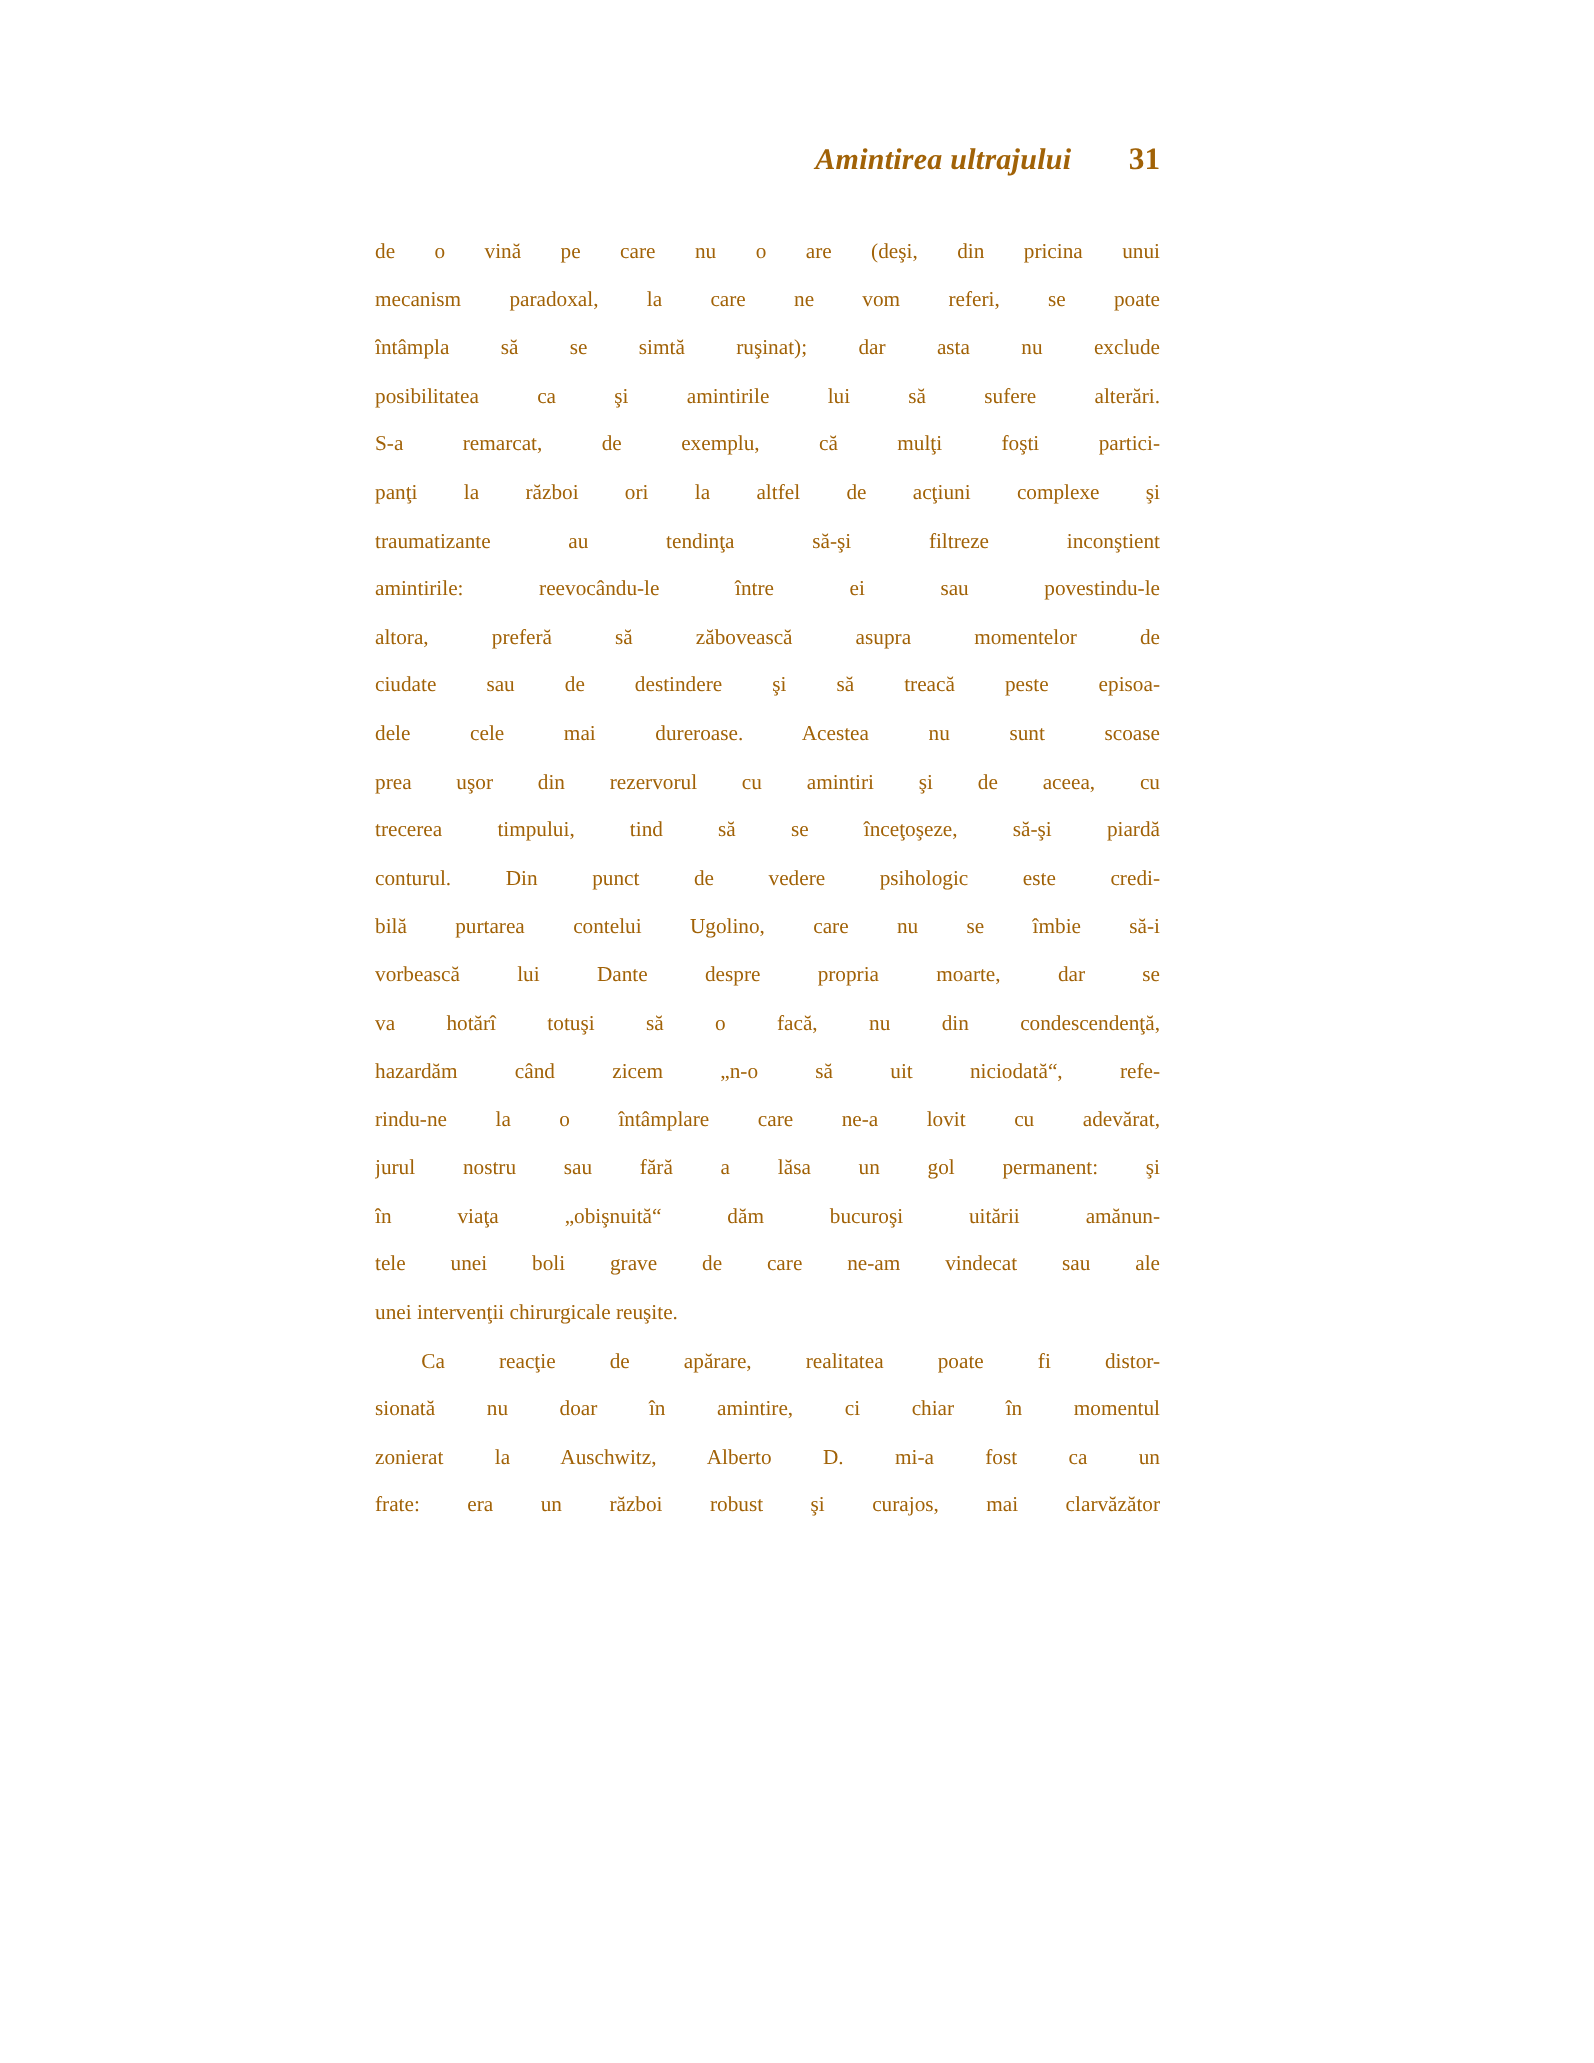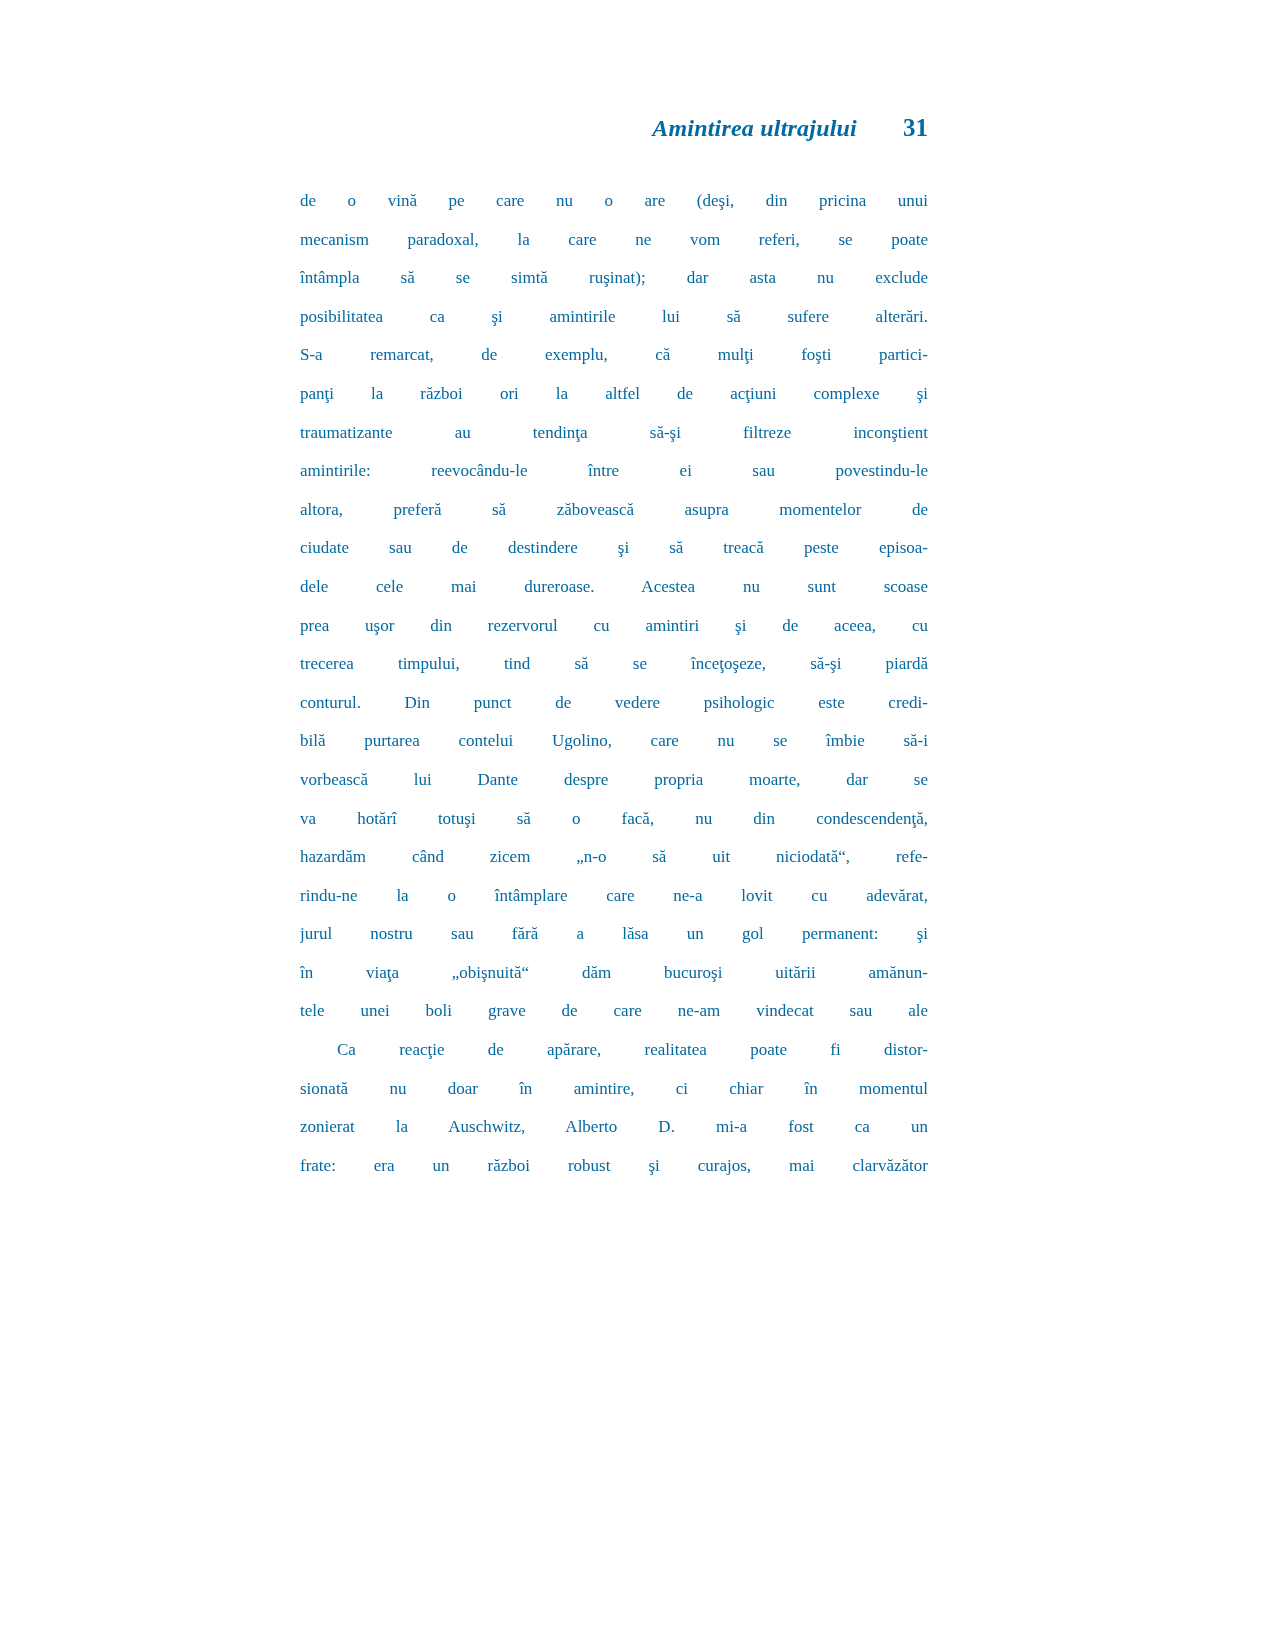--- a/index.html
+++ b/index.html
@@ -6,21 +6,21 @@
     margin: 0;
     padding: 0;
     background: #ffffff;
   }
   .page {
     position: relative;
     width: 1275px;
     height: 1650px;
     background: #ffffff;
     font-family: "Liberation Serif", serif;
-    color: #0369a1;
+    color: #a16207;
     overflow: hidden;
   }
   .header {
     position: absolute;
     top: 114px;
     left: 300px;
     width: 628px;
     display: flex;
     justify-content: flex-end;
     align-items: baseline;
@@ -83,20 +83,21 @@
         <div class="line">trecerea timpului, tind să se înceţoşeze, să-şi piardă</div>
         <div class="line">conturul. Din punct de vedere psihologic este credi-</div>
         <div class="line">bilă purtarea contelui Ugolino, care nu se îmbie să-i</div>
         <div class="line">vorbească lui Dante despre propria moarte, dar se</div>
         <div class="line">va hotărî totuşi să o facă, nu din condescendenţă,</div>
         <div class="line">hazardăm când zicem „n-o să uit niciodată“, refe-</div>
         <div class="line">rindu-ne la o întâmplare care ne-a lovit cu adevărat,</div>
         <div class="line">jurul nostru sau fără a lăsa un gol permanent: şi</div>
         <div class="line">în viaţa „obişnuită“ dăm bucuroşi uitării amănun-</div>
         <div class="line">tele unei boli grave de care ne-am vindecat sau ale</div>
+        <div class="line last">unei intervenţii chirurgicale reuşite.</div>
       </div>
       <div>
         <div class="line indent">Ca reacţie de apărare, realitatea poate fi distor-</div>
         <div class="line">sionată nu doar în amintire, ci chiar în momentul</div>
         <div class="line">zonierat la Auschwitz, Alberto D. mi-a fost ca un</div>
         <div class="line">frate: era un război robust şi curajos, mai clarvăzător</div>
       </div>
     </div>
 </div>
 

